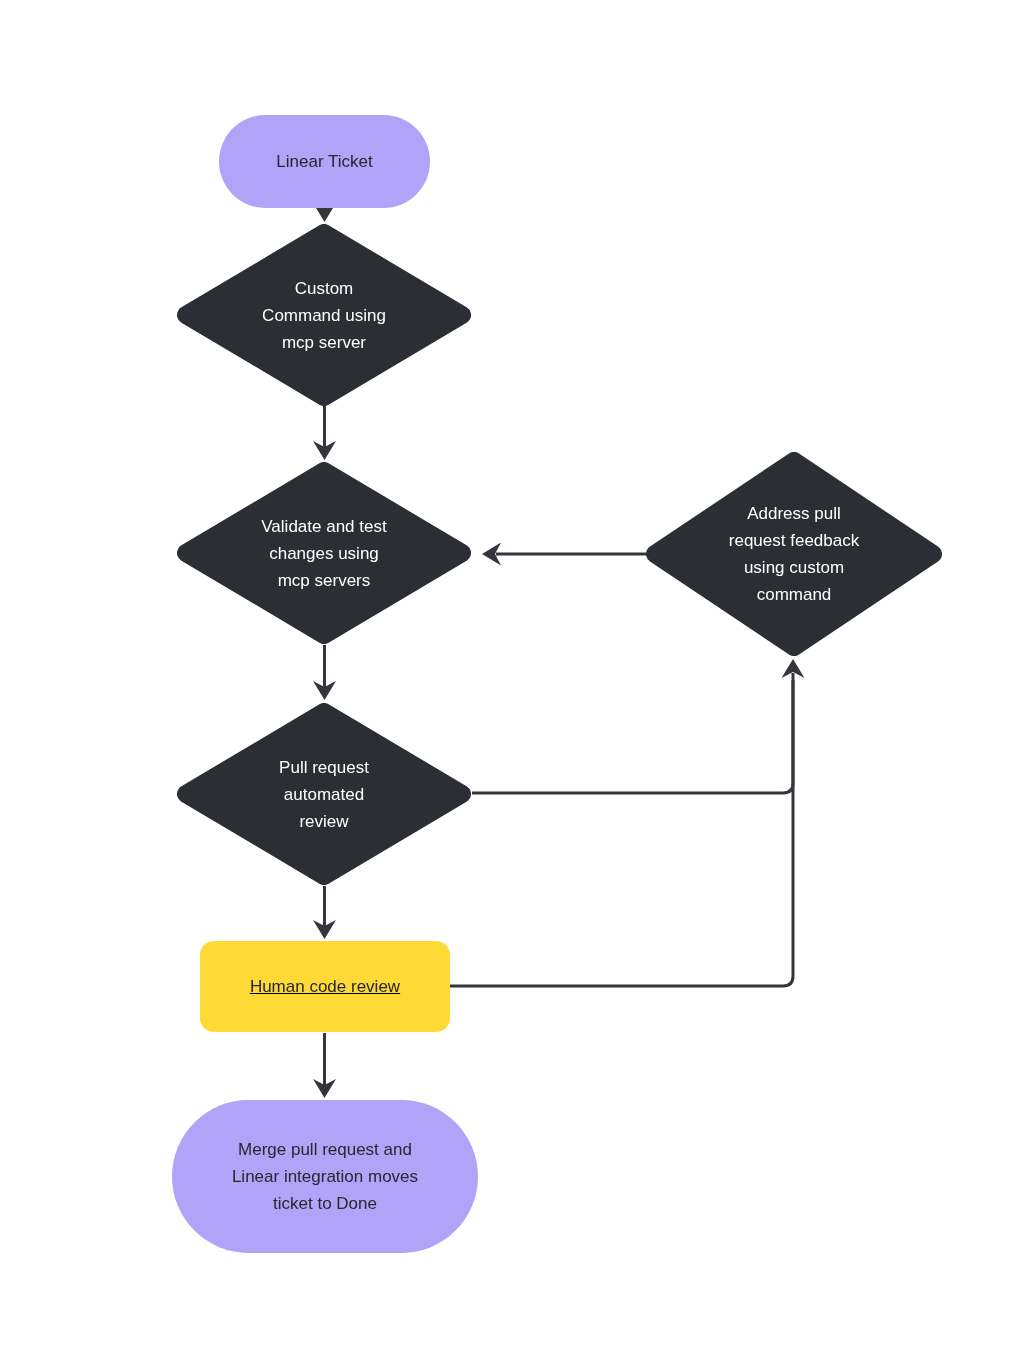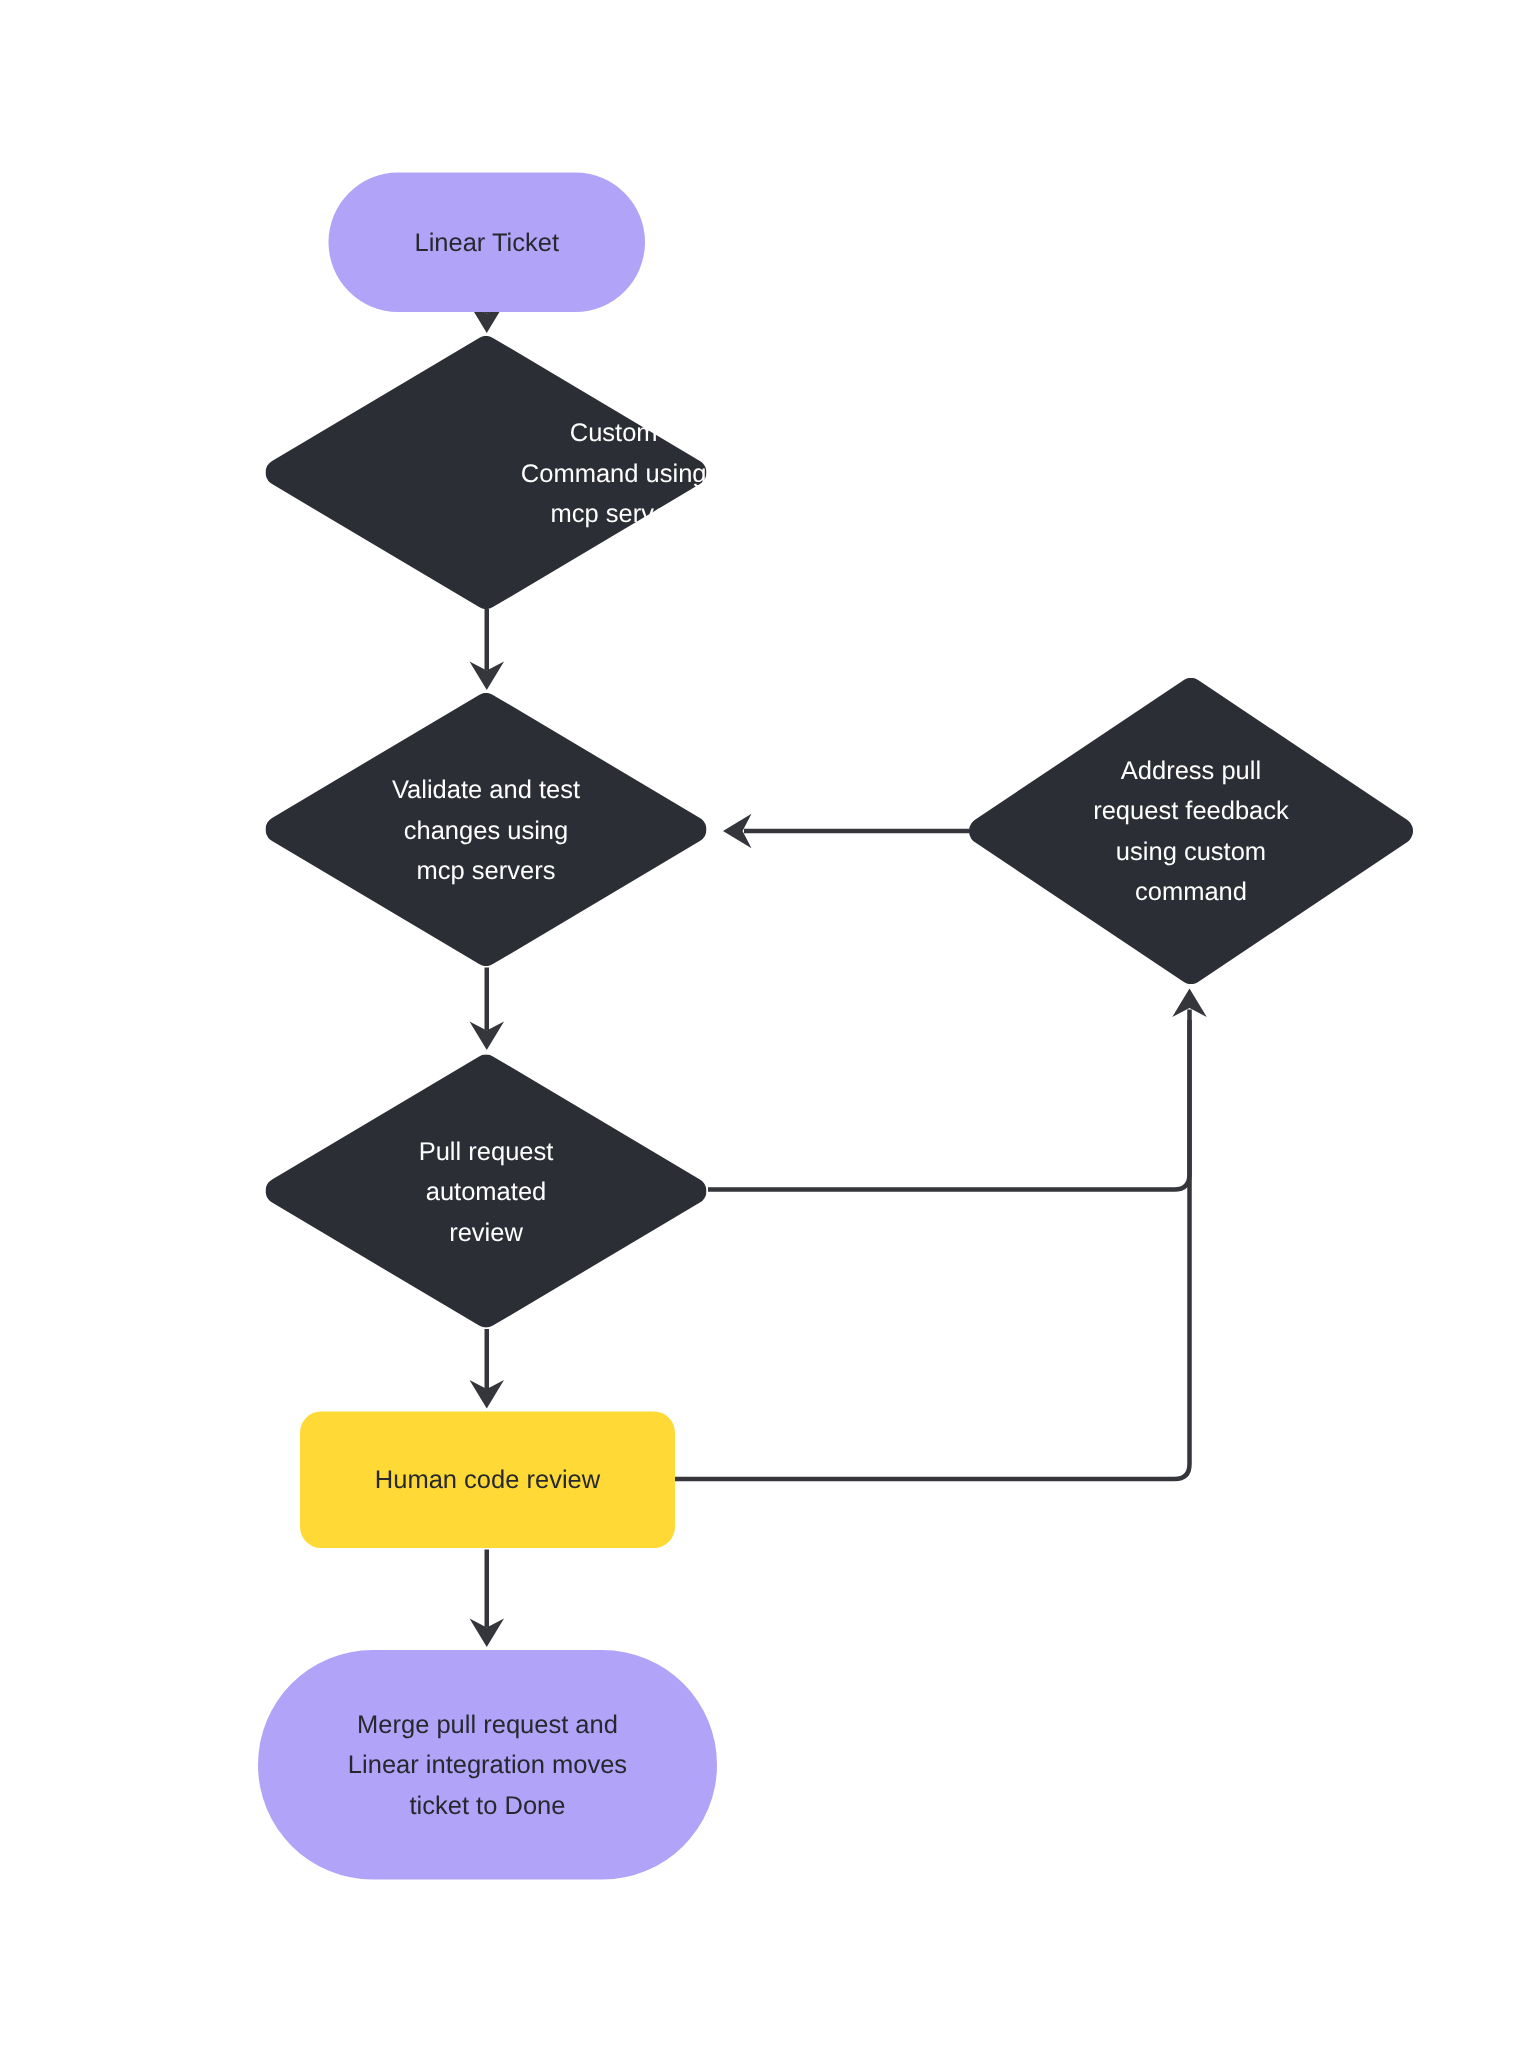--- a/index.html
+++ b/index.html
@@ -47,24 +47,24 @@
   .diamond { background: transparent; }
   .dshape { position: absolute; left: 0; top: 0; width: 100%; height: 100%; }
   .diamond-poly {
     fill: var(--dark, #2c2e35);
     stroke: var(--dark, #2c2e35);
     stroke-width: 18;
     stroke-linejoin: round;
   }
   
   .n-start    { left: 219px; top: 75px;   width: 211px; height: 93px; margin-top: 40px; }
-  .n-custom   { left: 177px; top: 224px;  width: 294px; height: 182px; justify-content: flex-end; }
+  .n-custom   { left: 177px; top: 224px;  width: 294px; height: 182px; }
   .n-validate { left: 177px; top: 462px;  width: 294px; height: 182px; }
   .n-prreview { left: 177px; top: 703px;  width: 294px; height: 182px; }
-  .n-human    { left: 200px; top: 941px;  width: 250px; height: 91px; }
+  .n-human    { left: 200px; top: 941px;  width: 250px; height: 91px; text-decoration: underline; }
   .n-merge    { left: 172px; top: 1100px; width: 306px; height: 153px; }
   .n-feedback { left: 646px; top: 452px;  width: 296px; height: 204px; }
 </style>
 </head>
 <body>
 
 <div class="canvas">
 
   <svg class="edges" viewBox="0 0 1016 1365" xmlns="http://www.w3.org/2000/svg">
 

